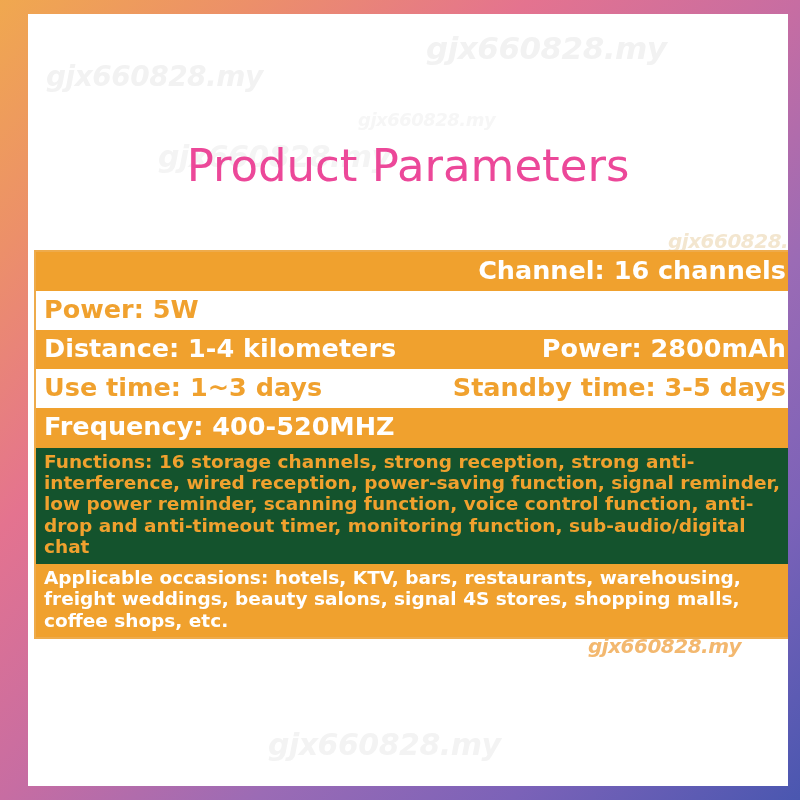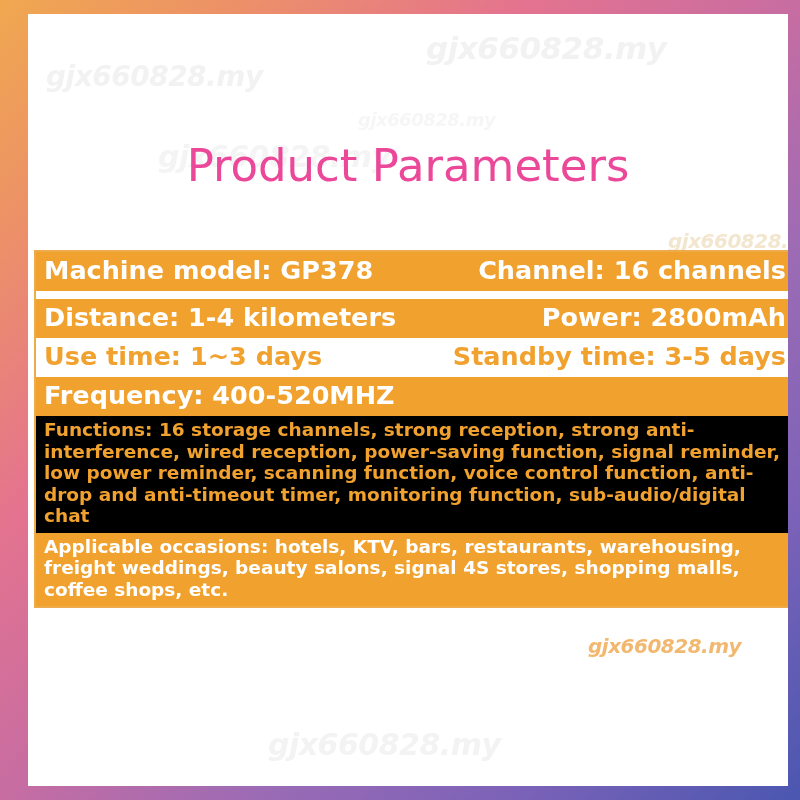--- a/index.html
+++ b/index.html
@@ -116,21 +116,21 @@
   
   .spec-para {
     box-sizing: border-box;
     padding: 3px 8px 6px 8px;
     font-family: "DejaVu Sans", sans-serif;
     font-weight: bold;
     font-size: 18.5px;
     line-height: 1.16;
     white-space: normal;
   }
-  .spec-para.plain  { background: #000000; color: #f0a12e; }
+  .spec-para.plain  { background: #14532d; color: #f0a12e; }
   .spec-para.filled { background: #f0a12e; color: #ffffff; }
 </style>
 </head>
 <body>
 
 <div id="product-spec-card">
   <div id="card-inner">
 
     <div class="watermark wm-a">gjx660828.my</div>
     <div class="watermark wm-b">gjx660828.my</div>
@@ -141,26 +141,26 @@
     <div class="watermark wm-f">gjx660828.my</div>
     <div class="watermark wm-g">gjx660828.my</div>
     <div class="watermark wm-h">gjx660828.my</div>
     <div class="watermark wm-i">gjx660828.my</div>
 
     <div id="page-title">Product Parameters</div>
 
     <div id="spec-table">
 
       <div class="spec-row filled">
-        <span class="spec-cell-left">Machine model: GP378</span>
         <span class="spec-spacer"></span>
         <span class="spec-cell-right">Channel: 16 channels</span>
       </div>
 
       <div class="spec-row plain">
+        <span class="spec-cell-left">Power: 5W</span>
         <span class="spec-spacer"></span>
       </div>
 
       <div class="spec-row filled">
         <span class="spec-cell-left">Distance: 1-4 kilometers</span>
         <span class="spec-spacer"></span>
         <span class="spec-cell-right">Power: 2800mAh</span>
       </div>
 
       <div class="spec-row plain">

